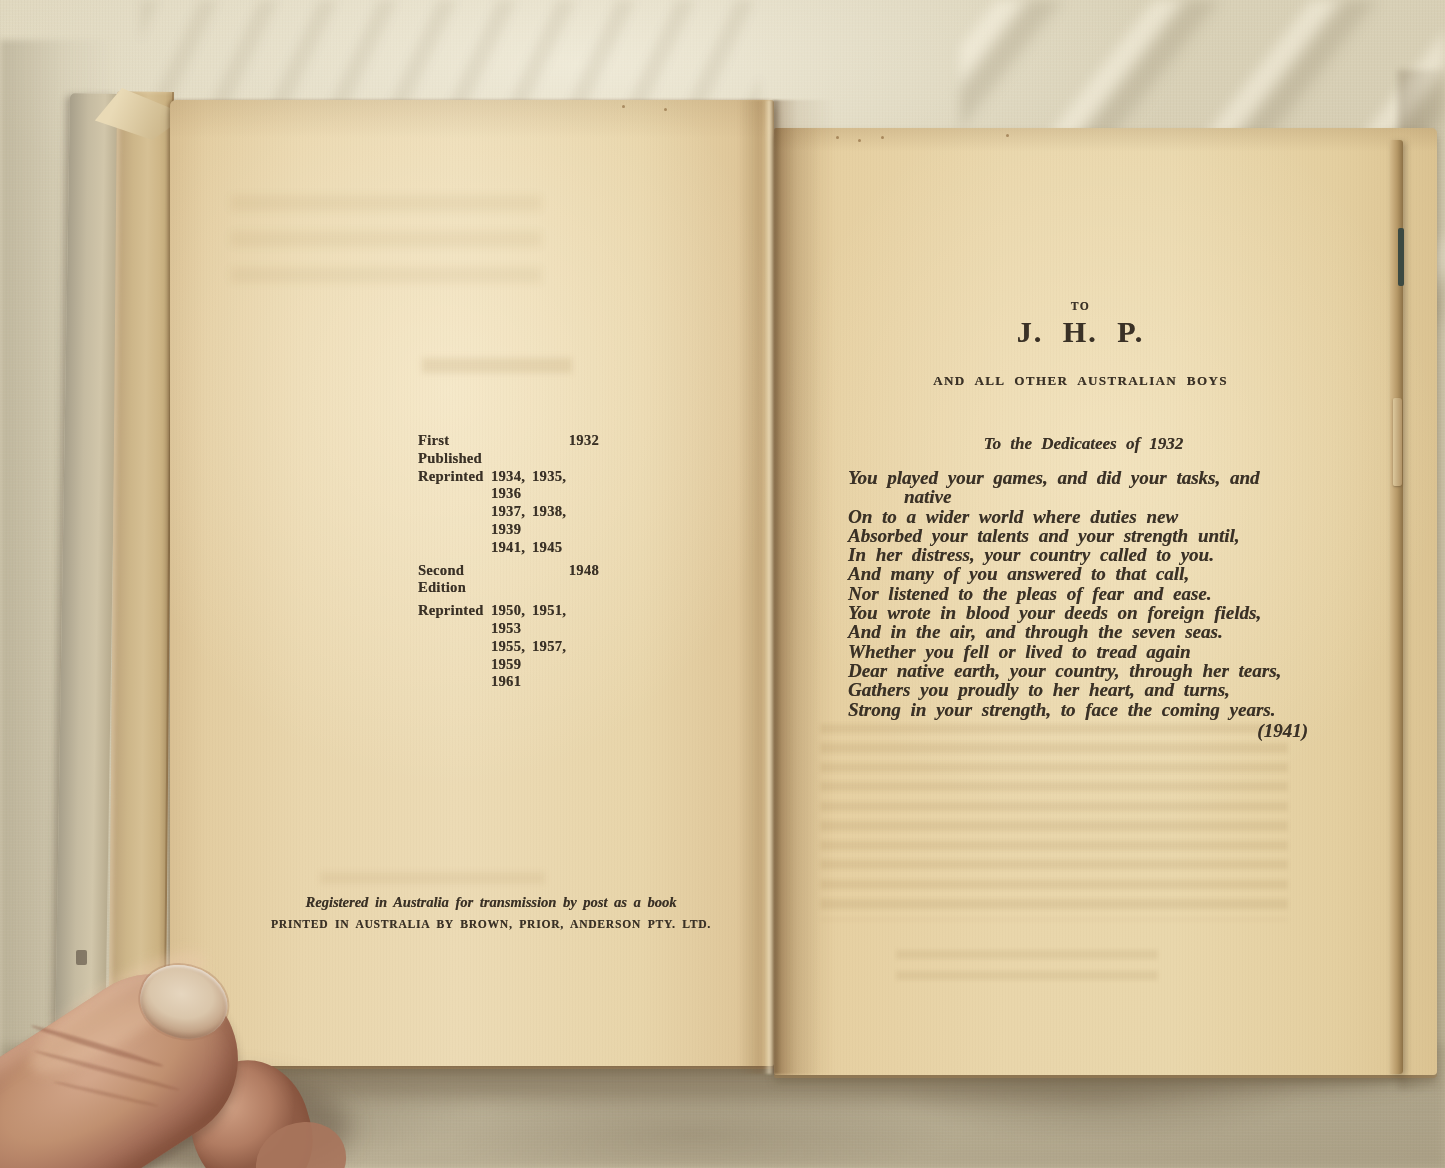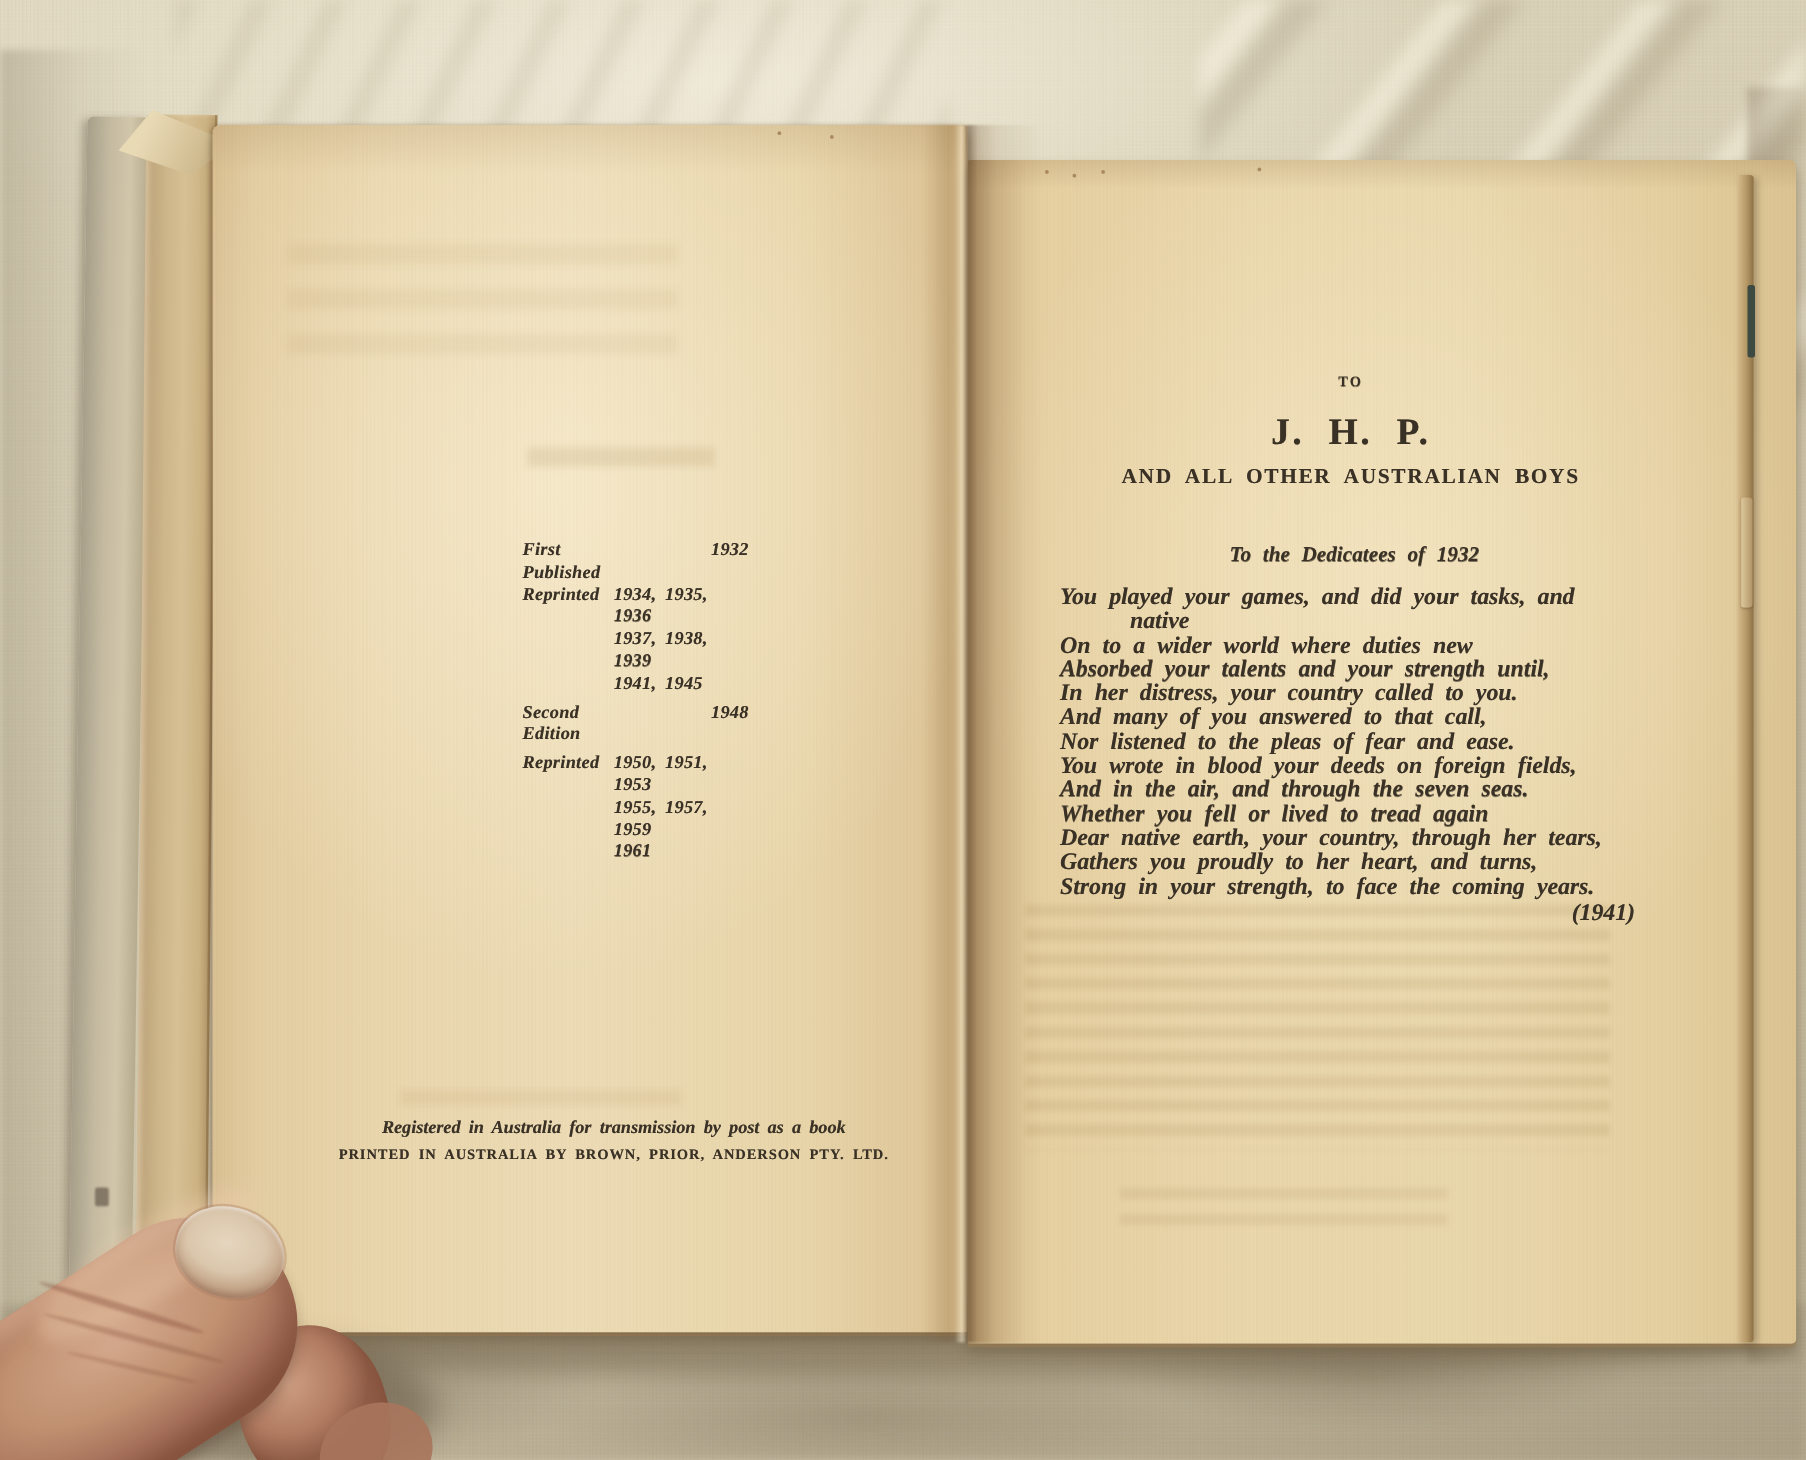--- a/index.html
+++ b/index.html
@@ -97,33 +97,33 @@
     background:repeating-linear-gradient(180deg, rgba(140,105,55,.10) 0 9px, rgba(140,105,55,0) 9px 21px);}
 
   
   .ink{text-shadow:.2px .3px .5px rgba(40,32,22,.55);}
   .publisher-block{position:absolute;left:0;right:0;top:80px;text-align:center;padding-left:80px;}
   .publisher-line{font-size:19px;font-style:italic;font-weight:700;letter-spacing:.3px;word-spacing:2px;}
   .cities{margin-top:8px;}
   .city-line{font-size:11px;font-weight:700;letter-spacing:1.6px;word-spacing:7px;line-height:19.5px;}
   .edition-block{position:absolute;left:248px;top:332px;width:181px;
     font-size:14.5px;font-weight:700;letter-spacing:.3px;word-spacing:3px;line-height:17.8px;}
-  .edition-row{display:flex;font-style:italic;}
+  .edition-row{display:flex;}
   .edition-row.gap{margin-top:5px;}
   .edition-label{width:73px;flex:none;}
   .edition-row.year-right .edition-dates{margin-left:auto;}
   .registration-block{position:absolute;left:0;right:0;top:794px;text-align:center;padding-left:38px;}
   .registration-line{font-size:14.5px;font-style:italic;font-weight:600;word-spacing:3px;}
   .printer-line{font-size:11.5px;font-weight:700;letter-spacing:.8px;word-spacing:3px;margin-top:7px;}
 
   
   .dedication-block{position:absolute;left:0;right:0;top:172px;text-align:center;padding-right:50px;}
   .dedication-to{font-size:11.5px;font-weight:700;letter-spacing:1.6px;}
-  .dedication-initials{font-size:30px;font-weight:600;letter-spacing:2px;word-spacing:10px;margin-top:17px;}
-  .dedication-sub{font-size:17px;font-weight:700;letter-spacing:1.4px;word-spacing:5px;margin-top:8px;}
+  .dedication-initials{font-size:30px;font-weight:600;letter-spacing:2px;word-spacing:10px;margin-top:3px;}
+  .dedication-sub{font-size:13px;font-weight:700;letter-spacing:1.4px;word-spacing:5px;margin-top:24px;}
   .poem-title{position:absolute;left:0;right:0;top:306px;text-align:center;padding-right:44px;
     font-style:italic;font-size:17px;font-weight:700;word-spacing:5px;}
   .poem{position:absolute;left:74px;top:340px;width:478px;
     font-style:italic;font-size:19px;font-weight:600;line-height:19.3px;word-spacing:5px;white-space:nowrap;}
   .poem-line.indent{padding-left:56px;}
   .poem-date{position:absolute;left:74px;top:592px;width:460px;text-align:right;padding-right:6px;
     font-style:italic;font-size:19px;font-weight:600;}
 
   
   .hand{position:absolute;left:0;top:915px;width:345px;height:253px;z-index:9;}

